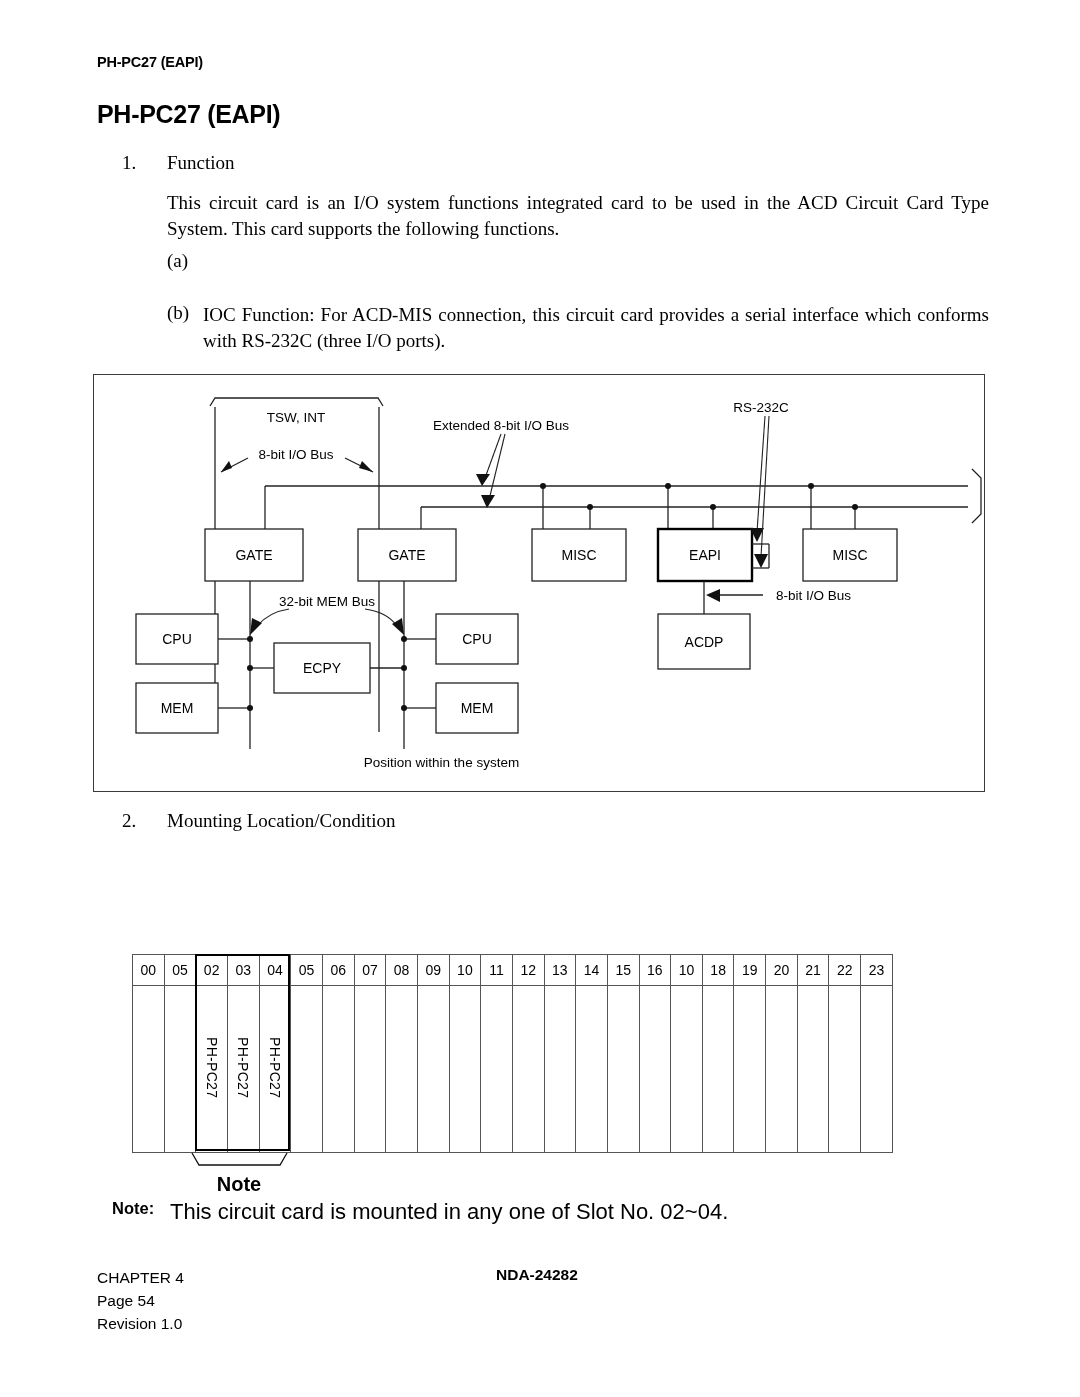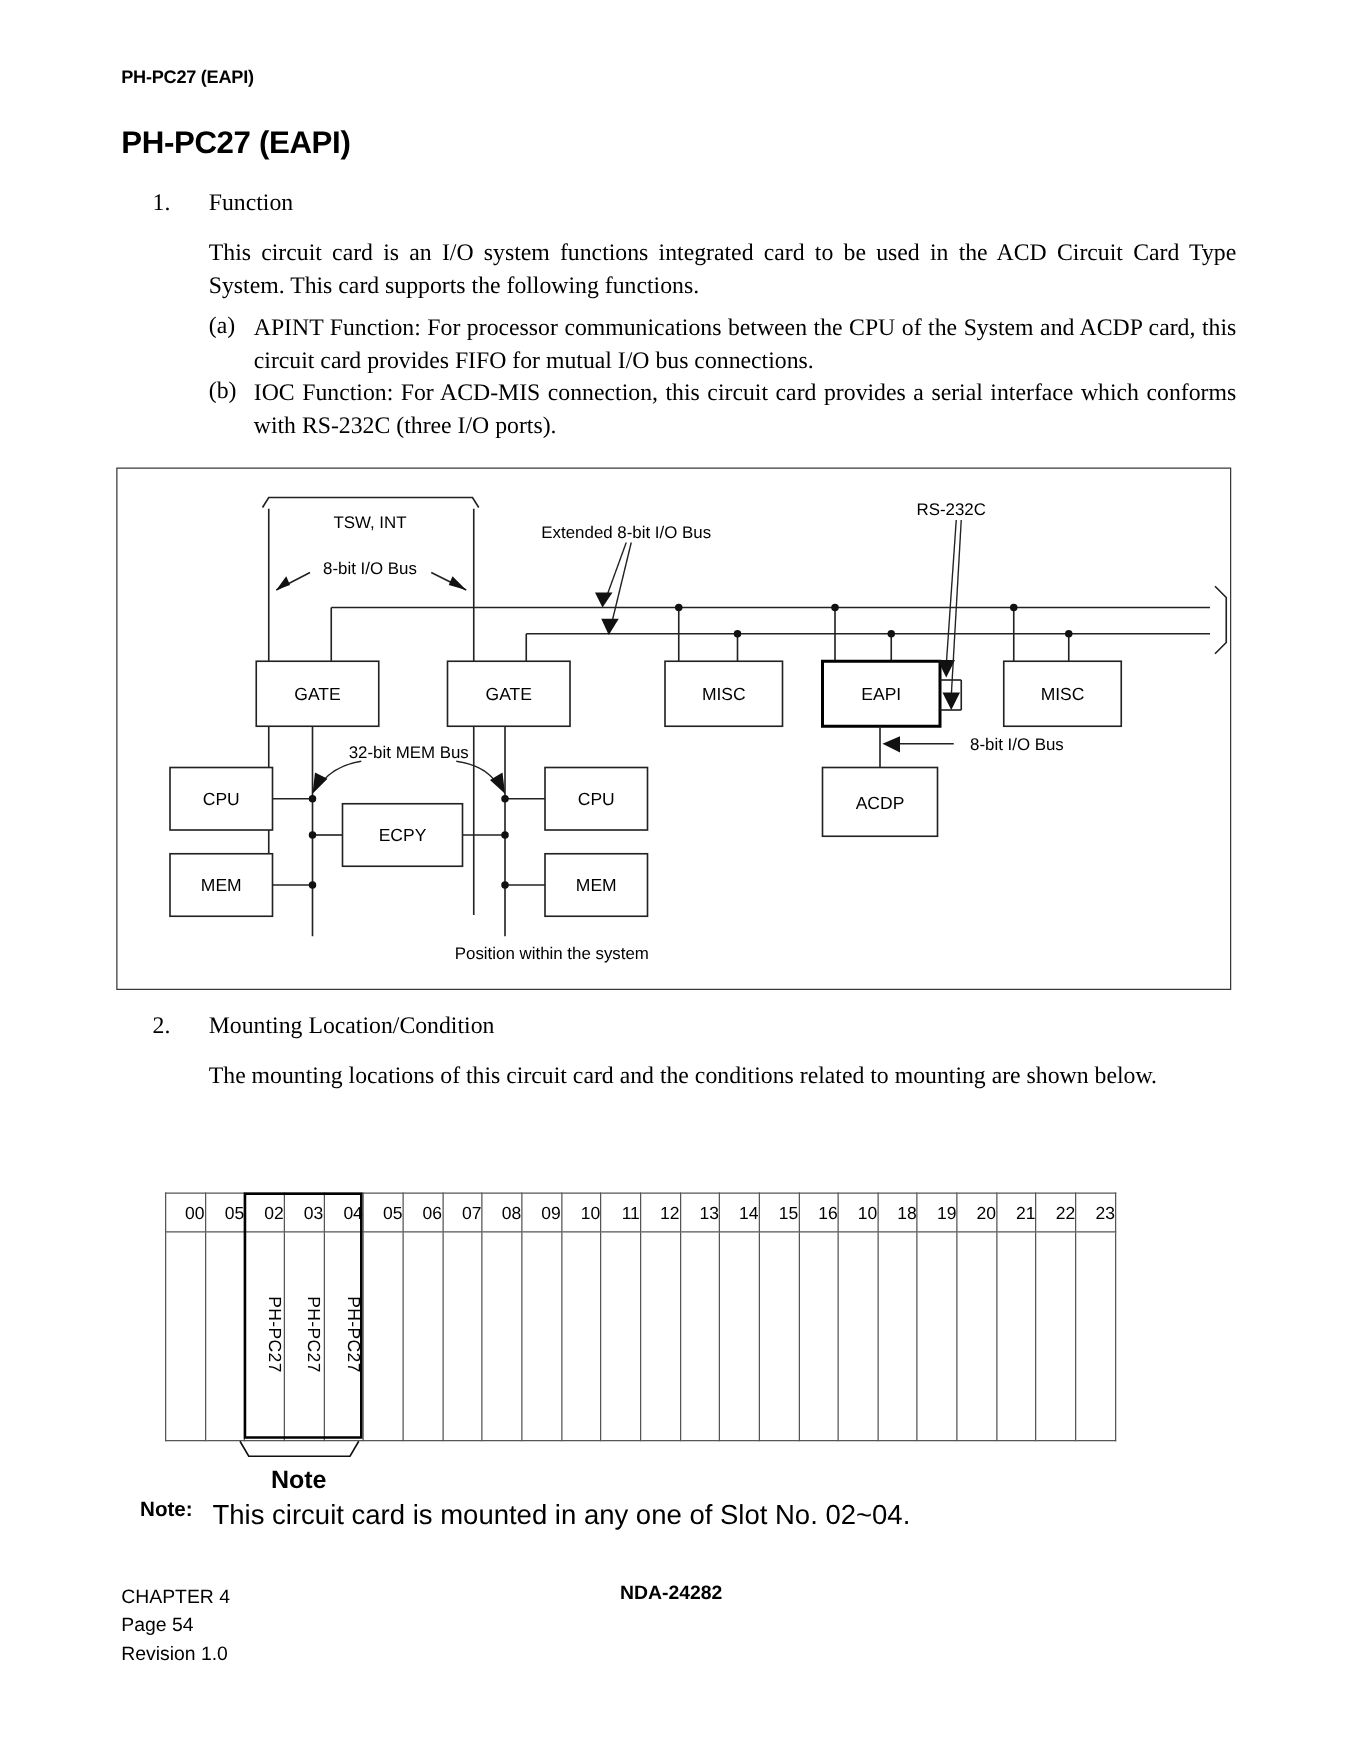--- a/index.html
+++ b/index.html
@@ -124,21 +124,21 @@
   }
   .slot-table {
     border-collapse: collapse;
     table-layout: fixed;
     width: 761px;
     font-family: "Liberation Sans", sans-serif;
     font-size: 14px;
   }
   .slot-table td {
     border: 1px solid #555;
-    text-align: right;
+    text-align: center;
     padding: 0;
   }
   .slot-table tr.hdr td { height: 30px; }
   .slot-table tr.body td { height: 166px; vertical-align: middle; }
   .slot-card-label {
     writing-mode: vertical-rl;
     text-orientation: mixed;
     display: inline-block;
     font-family: "Liberation Sans", sans-serif;
     font-size: 14px;
@@ -227,21 +227,20 @@
 <div class="page">
 
   <div class="running-head">PH-PC27 (EAPI)</div>
   <div class="doc-title">PH-PC27 (EAPI)</div>
 
   <div class="sec-num" style="left:122px; top:152px;">1.</div>
   <div class="sec-title" style="left:167px; top:152px;">Function</div>
   <div class="body-par" style="left:167px; top:190px; width:822px;">This circuit card is an I/O system functions integrated card to be used in the ACD Circuit Card Type System. This card supports the following functions.</div>
 
   <div class="list-marker" style="left:167px; top:250px;">(a)</div>
-  <div class="list-body" style="left:203px; top:250px; width:786px;">APINT Function: For processor communications between the CPU of the System and ACDP card, this circuit card provides FIFO for mutual I/O bus connections.</div>
 
   <div class="list-marker" style="left:167px; top:302px;">(b)</div>
   <div class="list-body" style="left:203px; top:302px; width:786px;">IOC Function: For ACD-MIS connection, this circuit card provides a serial interface which conforms with RS-232C (three I/O ports).</div>
 
   <div class="figure-frame"></div>
 
   <svg class="diagram-svg" width="892" height="418" viewBox="0 0 892 418">
     <g stroke="#222" fill="none" stroke-width="1.3">
 
       <path d="M117,32 L122,24 L285,24 L290,32" stroke-width="1.3"></path>
@@ -356,21 +355,20 @@
     <text class="d-ann" x="408" y="56" text-anchor="middle">Extended 8-bit I/O Bus</text>
     <text class="d-ann" x="668" y="38" text-anchor="middle">RS-232C</text>
     <text class="d-ann" x="683" y="226">8-bit I/O Bus</text>
     <text class="d-ann" x="234" y="232" text-anchor="middle">32-bit MEM Bus</text>
   </svg>
 
   <div class="fig-caption">Position within the system</div>
 
   <div class="sec-num" style="left:122px; top:810px;">2.</div>
   <div class="sec-title" style="left:167px; top:810px;">Mounting Location/Condition</div>
-  <div class="body-par" style="left:167px; top:848px; width:822px;">The mounting locations of this circuit card and the conditions related to mounting are shown below.</div>
 
 
   <div class="slot-wrap">
     <table class="slot-table">
       <tbody>
           <tr class="hdr" id="slot-num-row">
             <td>00</td>
             <td>05</td>
             <td>02</td>
             <td>03</td>

